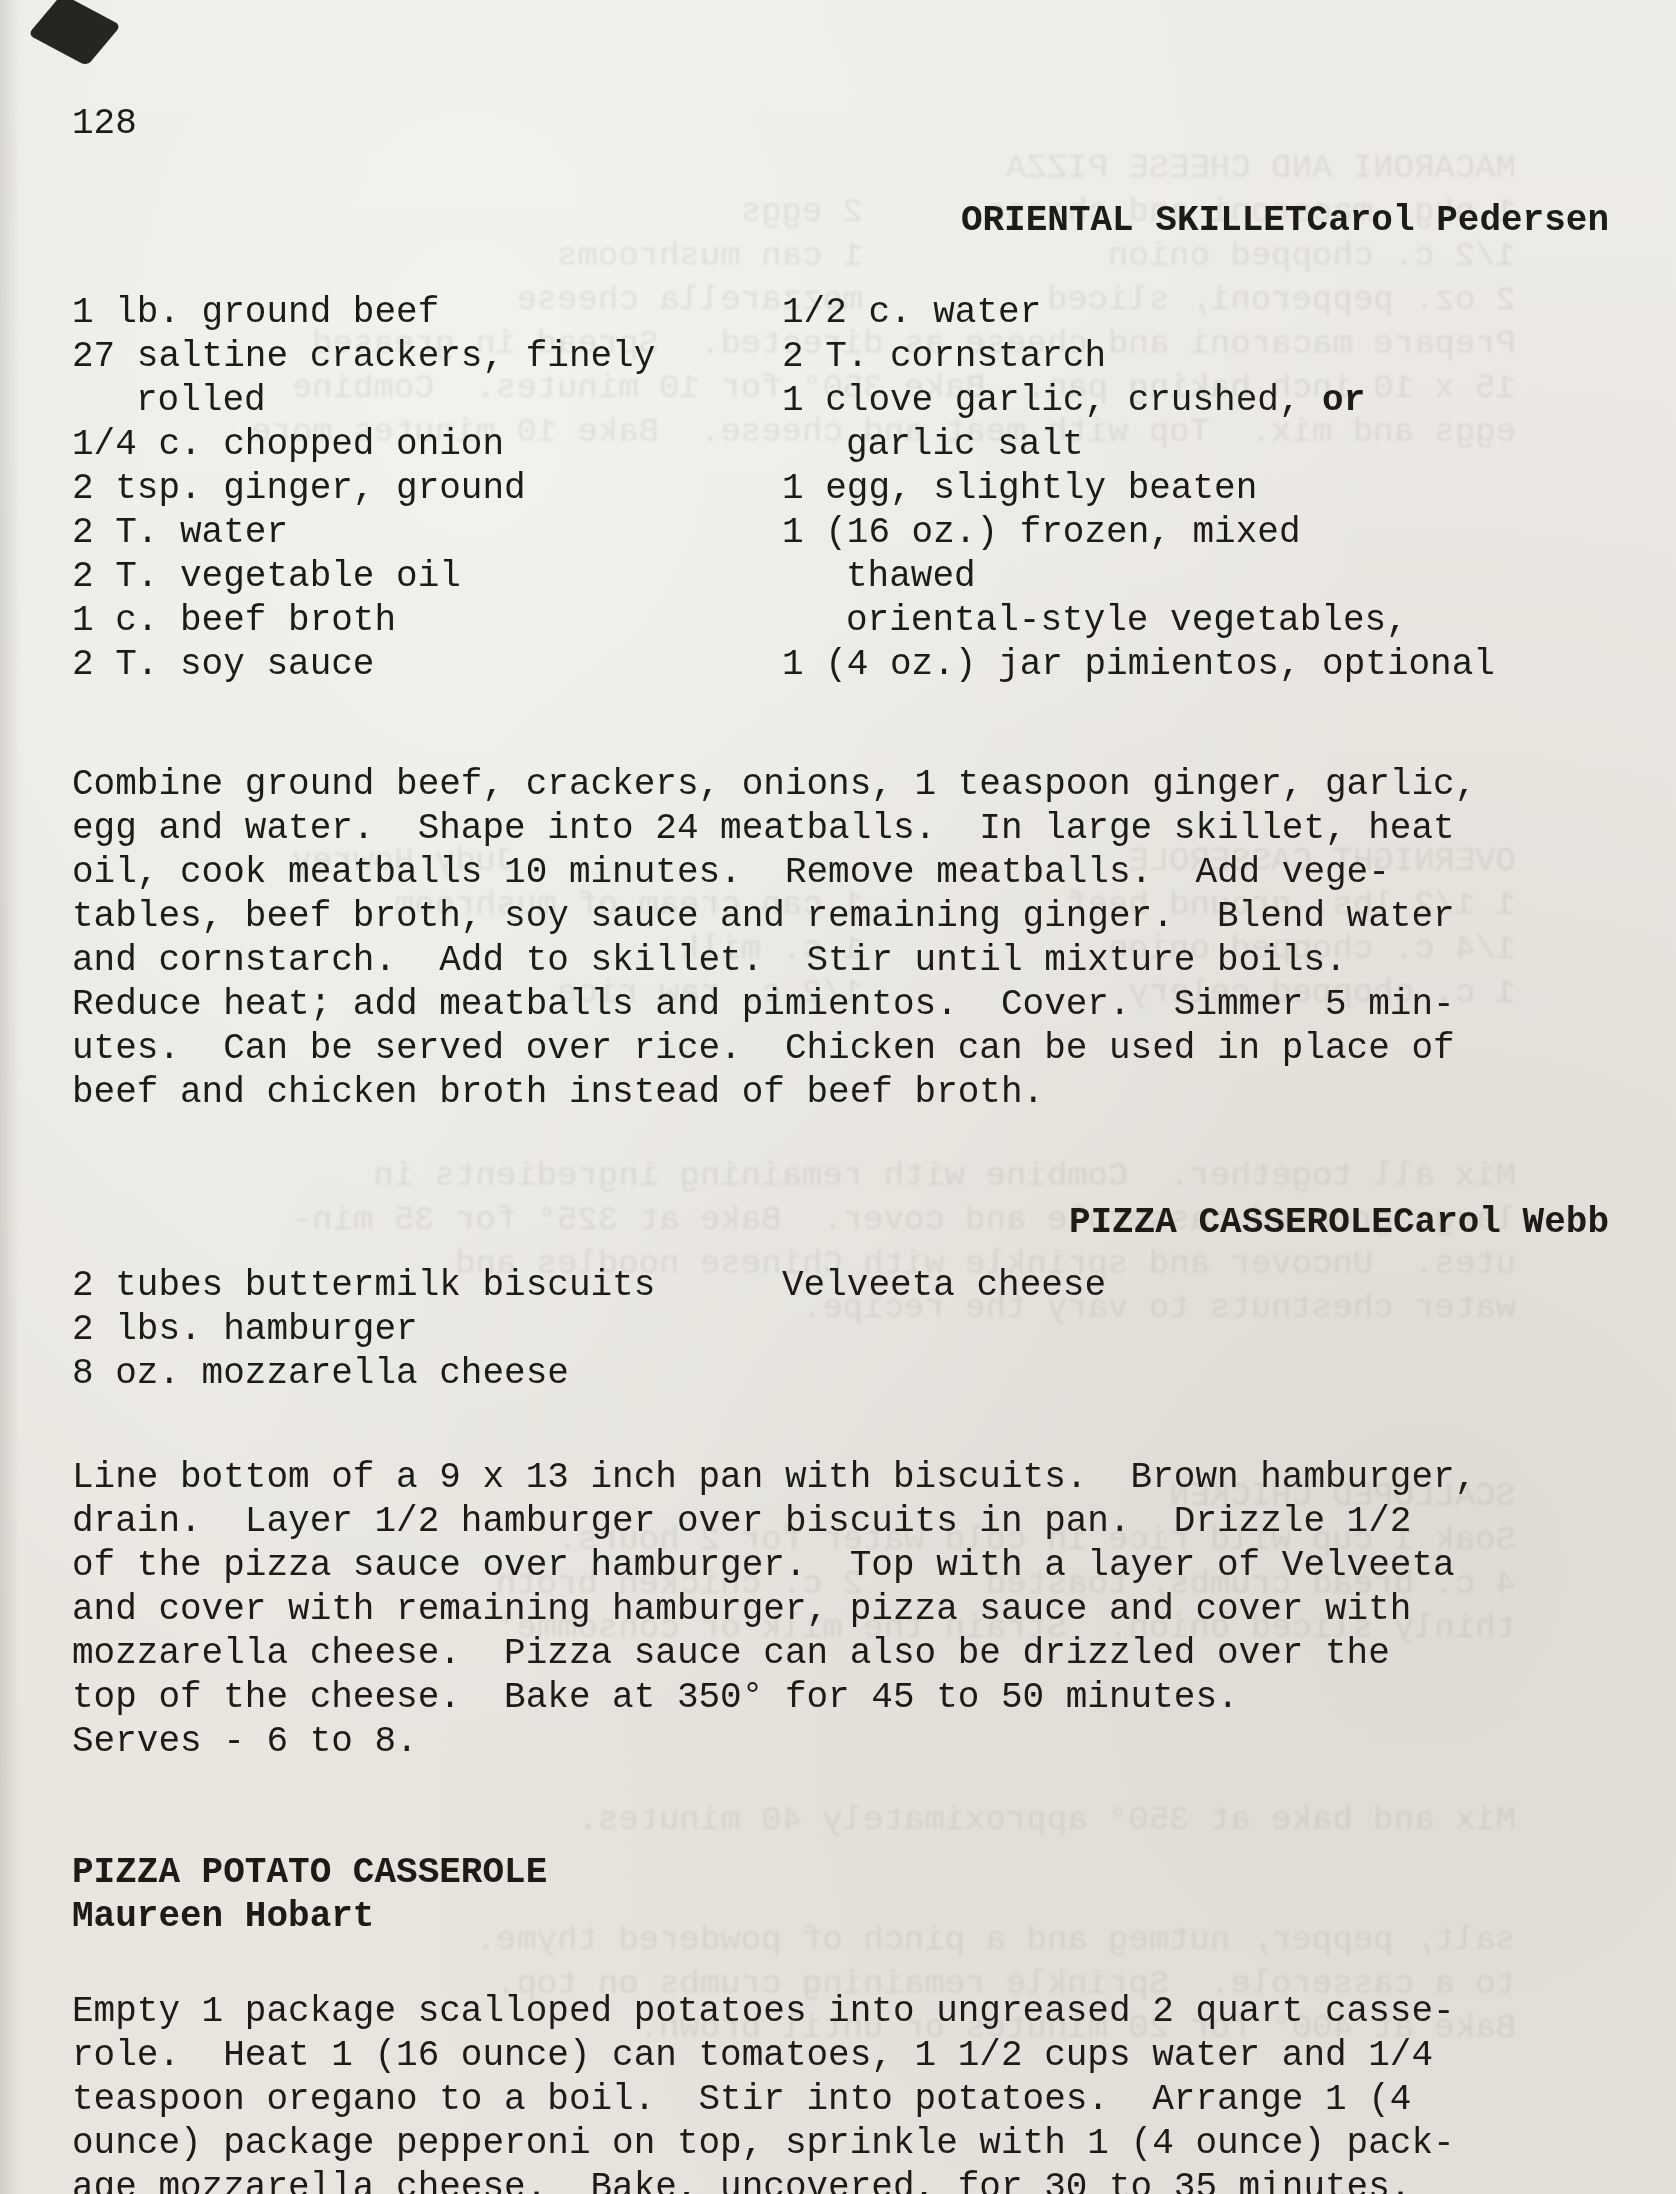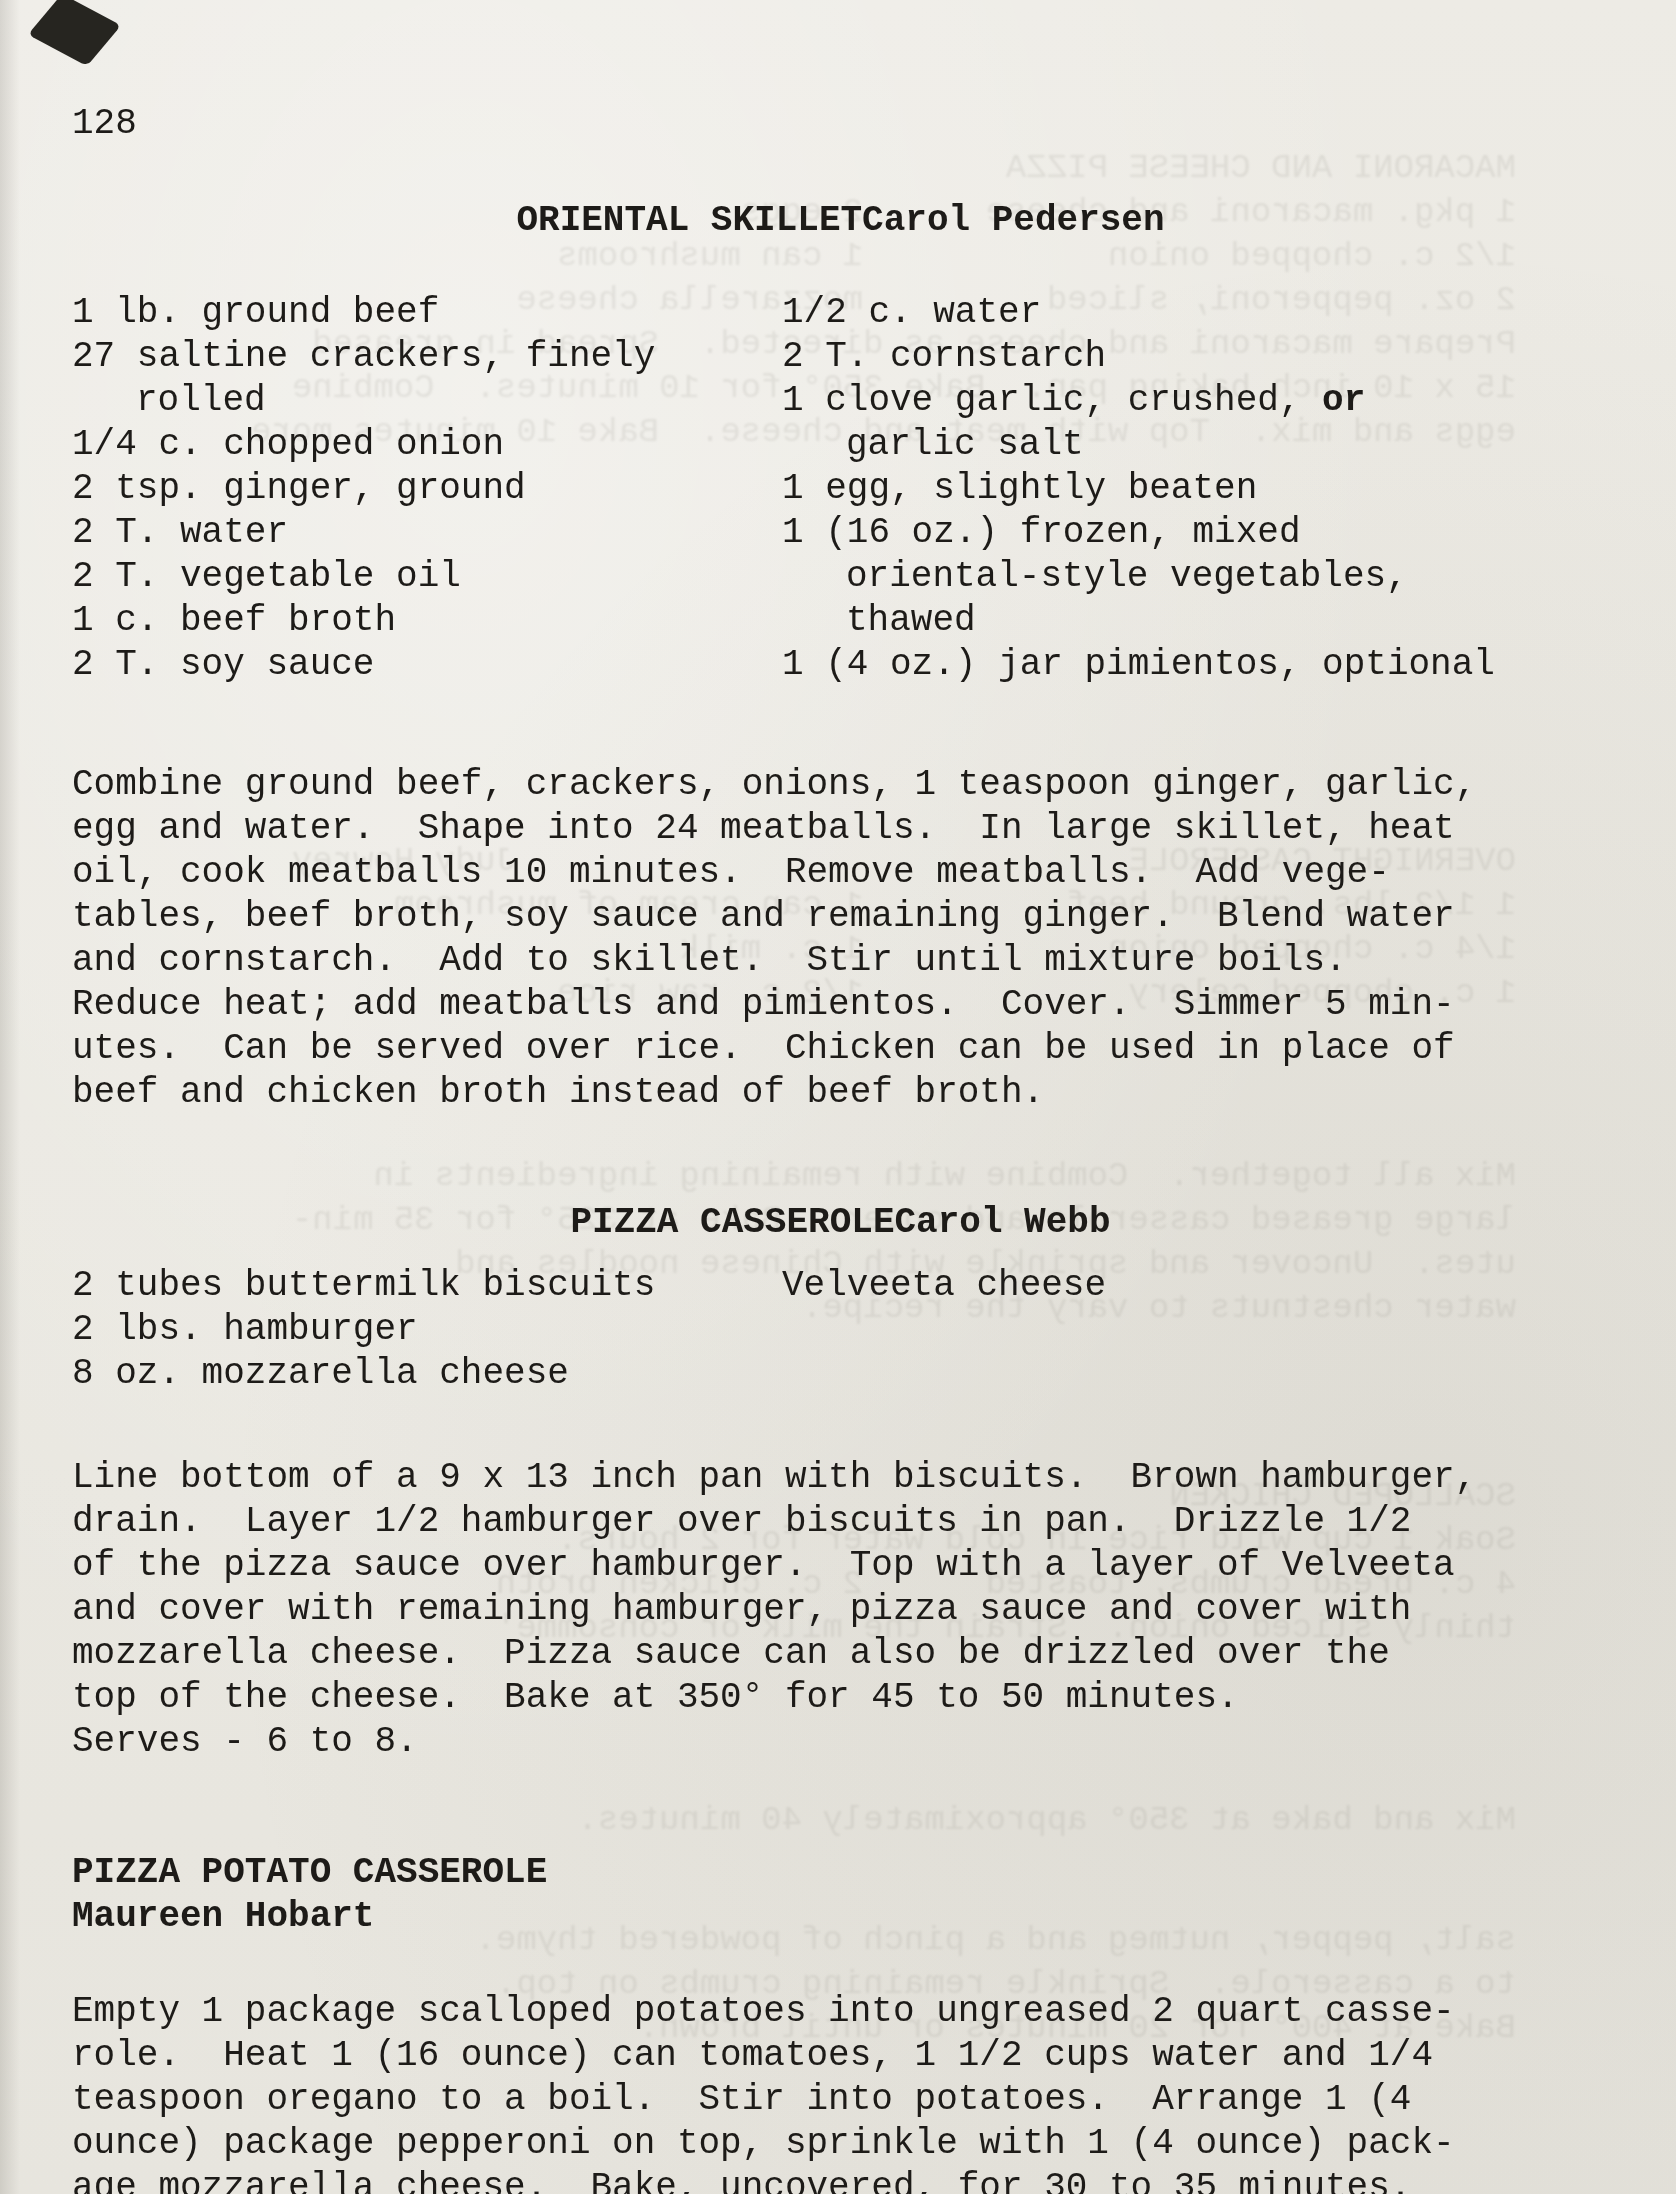--- a/index.html
+++ b/index.html
@@ -58,21 +58,21 @@
   
   .content {
     position: relative;
     padding: 102px 67px 0 72px;
     font-size: 36px;
     line-height: 44px;
   }
   .page-number { margin-bottom: 53px; }
   .recipe-header {
     display: flex;
-    justify-content: center;
+    justify-content: flex-end;
     align-items: baseline;
     font-weight: bold;
   }
   .recipe-header .title, .recipe-header .author { white-space: pre; }
   .ingredients { display: flex; }
   .ingredients .col-left  { flex: 0 0 710px; }
   .ingredients .col-right { flex: 1 1 auto; }
   .ing { white-space: pre; }
   .ing.indent { padding-left: 64px; }
   .b { font-weight: bold; }
@@ -145,22 +145,22 @@
           <div class="ing">1 c. beef broth</div>
           <div class="ing">2 T. soy sauce</div>
         </div>
         <div class="col-right">
           <div class="ing">1/2 c. water</div>
           <div class="ing">2 T. cornstarch</div>
           <div class="ing"><span>1 clove garlic, crushed, </span><span class="b">or</span></div>
           <div class="ing indent">garlic salt</div>
           <div class="ing">1 egg, slightly beaten</div>
           <div class="ing">1 (16 oz.) frozen, mixed</div>
+          <div class="ing indent">thawed</div>
           <div class="ing indent">oriental-style vegetables,</div>
-          <div class="ing indent">thawed</div>
           <div class="ing">1 (4 oz.) jar pimientos, optional</div>
         </div>
       </div>
       <pre class="para">Combine ground beef, crackers, onions, 1 teaspoon ginger, garlic,
 egg and water.  Shape into 24 meatballs.  In large skillet, heat
 oil, cook meatballs 10 minutes.  Remove meatballs.  Add vege-
 tables, beef broth, soy sauce and remaining ginger.  Blend water
 and cornstarch.  Add to skillet.  Stir until mixture boils.
 Reduce heat; add meatballs and pimientos.  Cover.  Simmer 5 min-
 utes.  Can be served over rice.  Chicken can be used in place of

